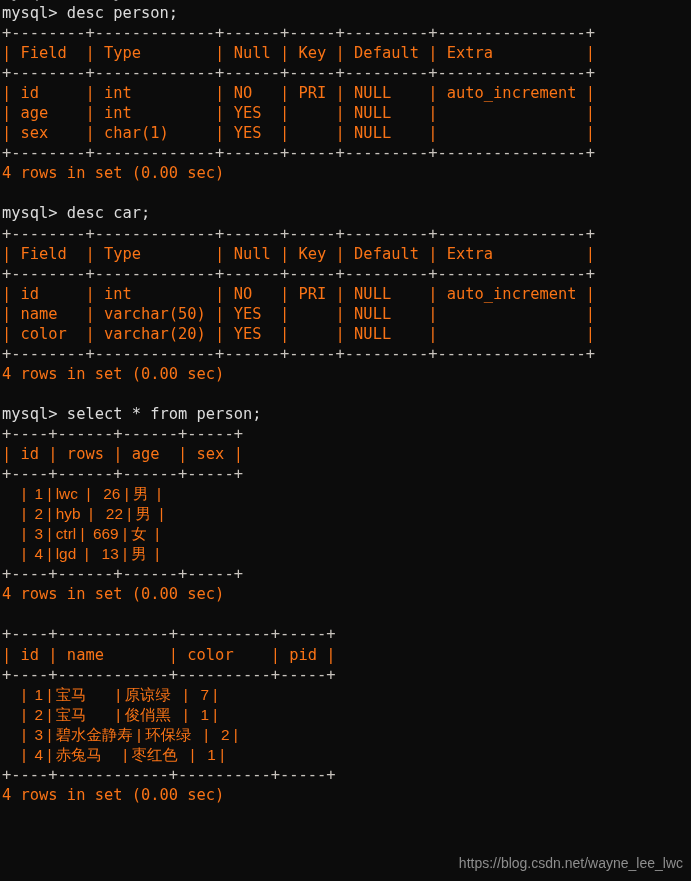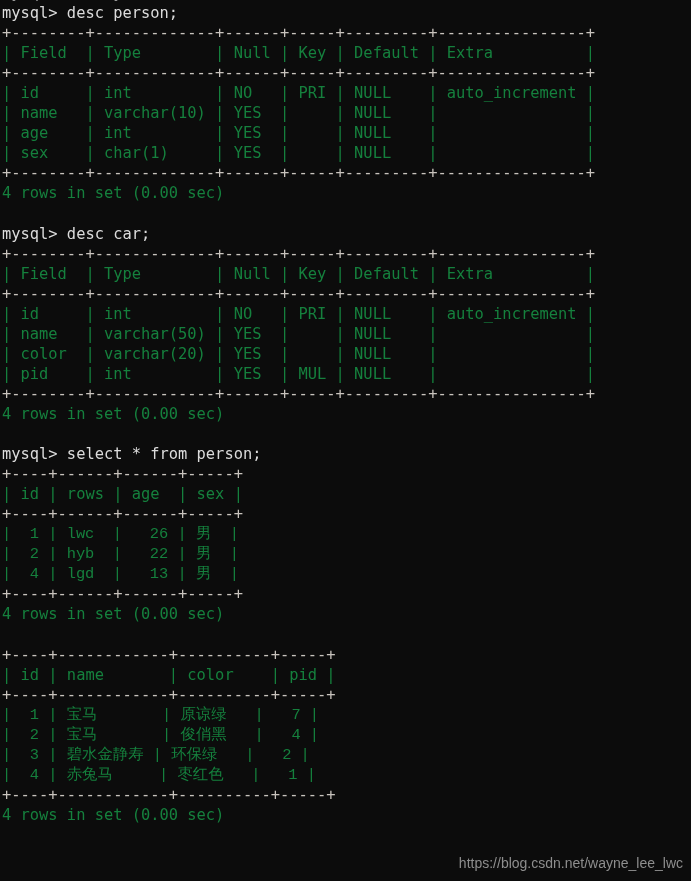--- a/index.html
+++ b/index.html
@@ -20,36 +20,37 @@
     background: #0c0c0c;
     padding: 0;
     box-sizing: border-box;
   }
   pre.term-line {
     margin: 0;
     padding: 0 0 0 2px;
     font-family: "DejaVu Sans Mono", "Liberation Mono", monospace;
     font-size: 15.4px;
     line-height: 20.05px;
-    color: #15803d;
+    color: #f97316;
     white-space: pre;
     letter-spacing: 0px;
     font-weight: normal;
   }
   pre.term-line.rule {
     color: #c8c3bd;
   }
   pre.term-line.blank {
     color: transparent;
   }
   pre.term-line.prompt {
     color: #dcdcdc;
   }
   pre.term-line.cjk {
-    font-family: Liberation Mono, monospace;
+    font-family: Liberation Sans, sans-serif;
+    margin-left: 20px;
   }
   #top-clip {
     position: absolute;
     top: 0;
     left: 0;
     width: 691px;
     height: 3px;
     overflow: hidden;
   }
   #top-clip pre {
@@ -88,52 +89,51 @@
   <div id="top-clip">
     <pre>mysql&gt; use mydb;</pre>
   </div>
 
   <div id="screen-body">
       <pre class="term-line prompt">mysql&gt; desc person;</pre>
       <pre class="term-line rule">+--------+-------------+------+-----+---------+----------------+</pre>
       <pre class="term-line">| Field  | Type        | Null | Key | Default | Extra          |</pre>
       <pre class="term-line rule">+--------+-------------+------+-----+---------+----------------+</pre>
       <pre class="term-line">| id     | int         | NO   | PRI | NULL    | auto_increment |</pre>
-      <pre class="term-line">| name   | varchar(10) | YES  |     | NULL    |                |</pre>
       <pre class="term-line">| age    | int         | YES  |     | NULL    |                |</pre>
       <pre class="term-line">| sex    | char(1)     | YES  |     | NULL    |                |</pre>
       <pre class="term-line rule">+--------+-------------+------+-----+---------+----------------+</pre>
       <pre class="term-line">4 rows in set (0.00 sec)</pre>
       <pre class="term-line blank"> </pre>
       <pre class="term-line prompt">mysql&gt; desc car;</pre>
       <pre class="term-line rule">+--------+-------------+------+-----+---------+----------------+</pre>
       <pre class="term-line">| Field  | Type        | Null | Key | Default | Extra          |</pre>
       <pre class="term-line rule">+--------+-------------+------+-----+---------+----------------+</pre>
       <pre class="term-line">| id     | int         | NO   | PRI | NULL    | auto_increment |</pre>
       <pre class="term-line">| name   | varchar(50) | YES  |     | NULL    |                |</pre>
       <pre class="term-line">| color  | varchar(20) | YES  |     | NULL    |                |</pre>
-      <pre class="term-line">| pid    | int         | YES  | MUL | NULL    |                |</pre>
       <pre class="term-line rule">+--------+-------------+------+-----+---------+----------------+</pre>
       <pre class="term-line">4 rows in set (0.00 sec)</pre>
       <pre class="term-line blank"> </pre>
       <pre class="term-line prompt">mysql&gt; select * from person;</pre>
       <pre class="term-line rule">+----+------+------+-----+</pre>
       <pre class="term-line">| id | rows | age  | sex |</pre>
       <pre class="term-line rule">+----+------+------+-----+</pre>
       <pre class="term-line cjk">|  1 | lwc  |   26 | 男  |</pre>
       <pre class="term-line cjk">|  2 | hyb  |   22 | 男  |</pre>
+      <pre class="term-line cjk">|  3 | ctrl |  669 | 女  |</pre>
       <pre class="term-line cjk">|  4 | lgd  |   13 | 男  |</pre>
       <pre class="term-line rule">+----+------+------+-----+</pre>
       <pre class="term-line">4 rows in set (0.00 sec)</pre>
       <pre class="term-line blank"> </pre>
       <pre class="term-line rule">+----+------------+----------+-----+</pre>
       <pre class="term-line">| id | name       | color    | pid |</pre>
       <pre class="term-line rule">+----+------------+----------+-----+</pre>
       <pre class="term-line cjk">|  1 | 宝马       | 原谅绿   |   7 |</pre>
-      <pre class="term-line cjk">|  2 | 宝马       | 俊俏黑   |   4 |</pre>
+      <pre class="term-line cjk">|  2 | 宝马       | 俊俏黑   |   1 |</pre>
       <pre class="term-line cjk">|  3 | 碧水金静寿 | 环保绿   |   2 |</pre>
       <pre class="term-line cjk">|  4 | 赤兔马     | 枣红色   |   1 |</pre>
       <pre class="term-line rule">+----+------------+----------+-----+</pre>
       <pre class="term-line">4 rows in set (0.00 sec)</pre>
     </div>
 
   <div id="watermark">https://blog.csdn.net/wayne_lee_lwc</div>
 
 </div>
 

